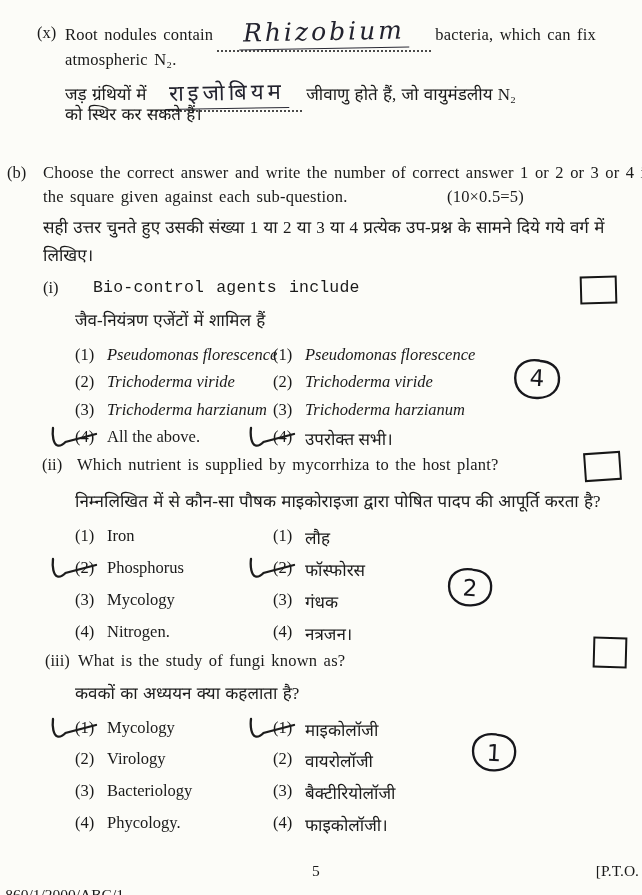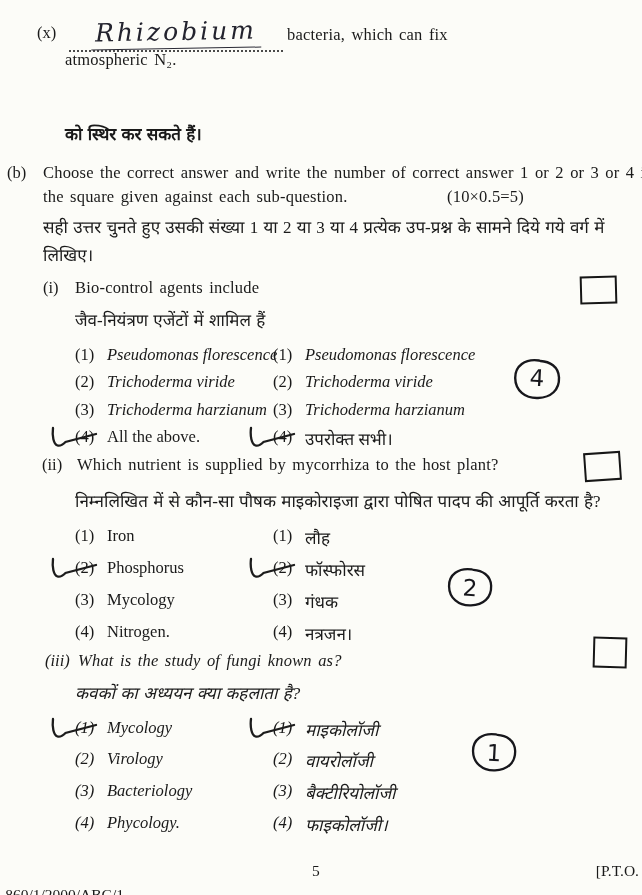--- a/index.html
+++ b/index.html
@@ -48,41 +48,49 @@
   .footer { position:absolute; top:862px; left:0; right:0; height:20px; font-size:15.5px; }
 </style>
 </head>
 <body>
 
 <div class="page">
 
   <section class="abs" style="left:37px; top:14px; width:590px; height:120px;">
     <span class="hline qlabel" style="left:0; top:9px;">(x)</span>
     <div class="hline en" style="left:28px; top:3px; display:flex; align-items:baseline;">
+      <span>Root nodules contain</span>
       <span class="blank">
         <span class="hw hw-en">Rhizobium</span>
       </span>
       <span>bacteria, which can fix</span>
     </div>
     <div class="hline en" style="left:28px; top:36px;">atmospheric N₂.</div>
-    <div class="hline hi" style="left:28px; top:108px;font-weight:bold;">को स्थिर कर सकते हैं।</div>
+    <div class="hline hi" style="left:28px; top:62px; display:flex; align-items:baseline;">
+      <span>जड़ ग्रंथियों में</span>
+      <span class="blank" style="padding:0 14px 1px 14px;">
+        <span class="hw hw-hi">राइजोबियम</span>
+      </span>
+      <span>जीवाणु होते हैं, जो वायुमंडलीय N₂</span>
+    </div>
+    <div class="hline hi" style="left:28px; top:88px;">को स्थिर कर सकते हैं।</div>
   </section>
 
   <section class="abs" style="left:7px; top:158px; width:620px; height:105px;">
     <span class="hline qlabel" style="left:0; top:5px;">(b)</span>
     <div class="hline en" style="left:36px; top:5px;">Choose the correct answer and write the number of correct answer 1 or 2 or 3 or 4 in</div>
     <div class="hline en" style="left:36px; top:29px;">the square given against each sub-question.</div>
     <div class="hline en" style="left:440px; top:29px;">(10×0.5=5)</div>
     <div class="hline hi" style="left:36px; top:57px;">सही उत्तर चुनते हुए उसकी संख्या 1 या 2 या 3 या 4 प्रत्येक उप-प्रश्न के सामने दिये गये वर्ग में</div>
     <div class="hline hi" style="left:36px; top:85px;">लिखिए।</div>
   </section>
 
   <section class="abs" style="left:0; top:270px; width:642px; height:175px;">
     <span class="hline qlabel" style="left:43px; top:8px;">(i)</span>
-    <div class="hline en" style="left:75px; top:8px;">Bio-control agents include</div>
+    <div class="hline en" style="left:93px; top:8px;font-family:Liberation Mono, monospace;">Bio-control agents include</div>
     <div class="hline hi" style="left:75px; top:38px;">जैव-नियंत्रण एजेंटों में शामिल हैं</div>
     <div class="abs" style="left:0; top:338px; top:68px; right:0; height:100px;">
       <div class="orow" style="top:7px">
         <span class="cn c1n"><span class="numwrap"><span>(1)</span></span></span>
         <span class="c1t it">Pseudomonas florescence</span>
         <span class="cn c2n"><span class="numwrap"><span>(1)</span></span></span>
         <span class="c2t it" style="font-size:16.5px">Pseudomonas florescence</span>
       </div>
       <div class="orow" style="top:34px">
         <span class="cn c1n"><span class="numwrap"><span>(2)</span></span></span>
@@ -146,21 +154,21 @@
       </div>
       <div class="orow" style="top:103px">
         <span class="cn c1n"><span class="numwrap"><span>(4)</span></span></span>
         <span class="c1t">Nitrogen.</span>
         <span class="cn c2n"><span class="numwrap"><span>(4)</span></span></span>
         <span class="c2t">नत्रजन।</span>
       </div>
     </div>
   </section>
 
-  <section class="abs" style="left:0; top:643px; width:642px; height:200px;font-style:italic;">
+  <section class="abs" style="left:0; top:643px; width:642px; height:200px;">
     <span class="hline qlabel" style="left:45px; top:8px;">(iii)</span>
     <div class="hline en" style="left:78px; top:8px;">What is the study of fungi known as?</div>
     <div class="hline hi" style="left:75px; top:38px;">कवकों का अध्ययन क्या कहलाता है?</div>
     <div class="abs" style="left:0; top:68px; right:0; height:130px;">
       <div class="orow" style="top:7px">
         <span class="cn c1n"><span class="numwrap">
           <svg class="tick" viewBox="0 0 50 26">
                 <path d="M4 3 C3 11 4.5 19 8.5 20.5 C11.5 21.5 14 19.5 16.5 17 L47 9" fill="none" stroke="#1c1c1c" stroke-width="2.3" stroke-linecap="round"></path>
               </svg>
           <span>(1)</span></span></span>

